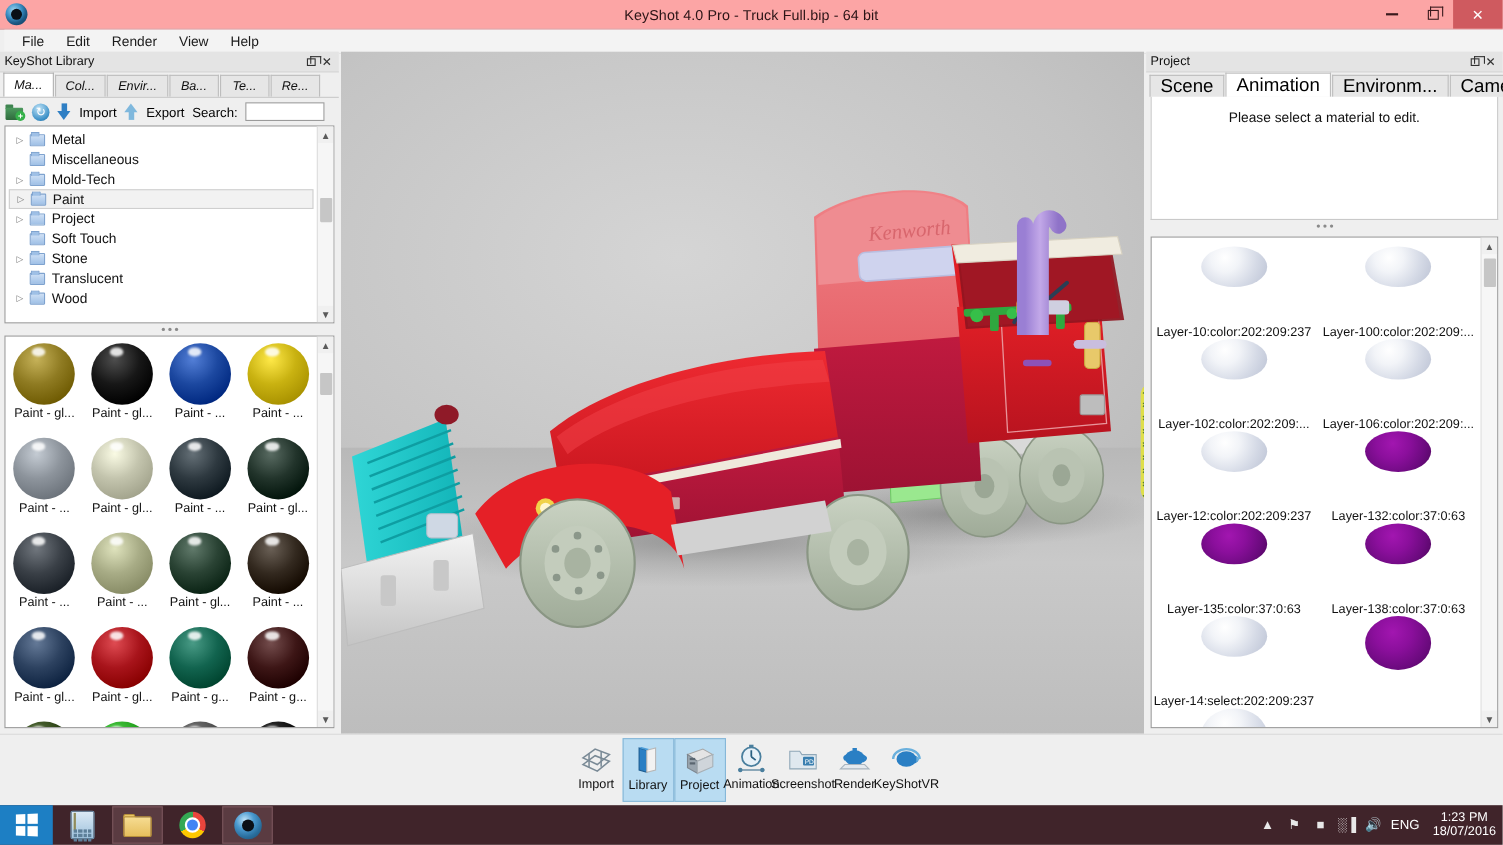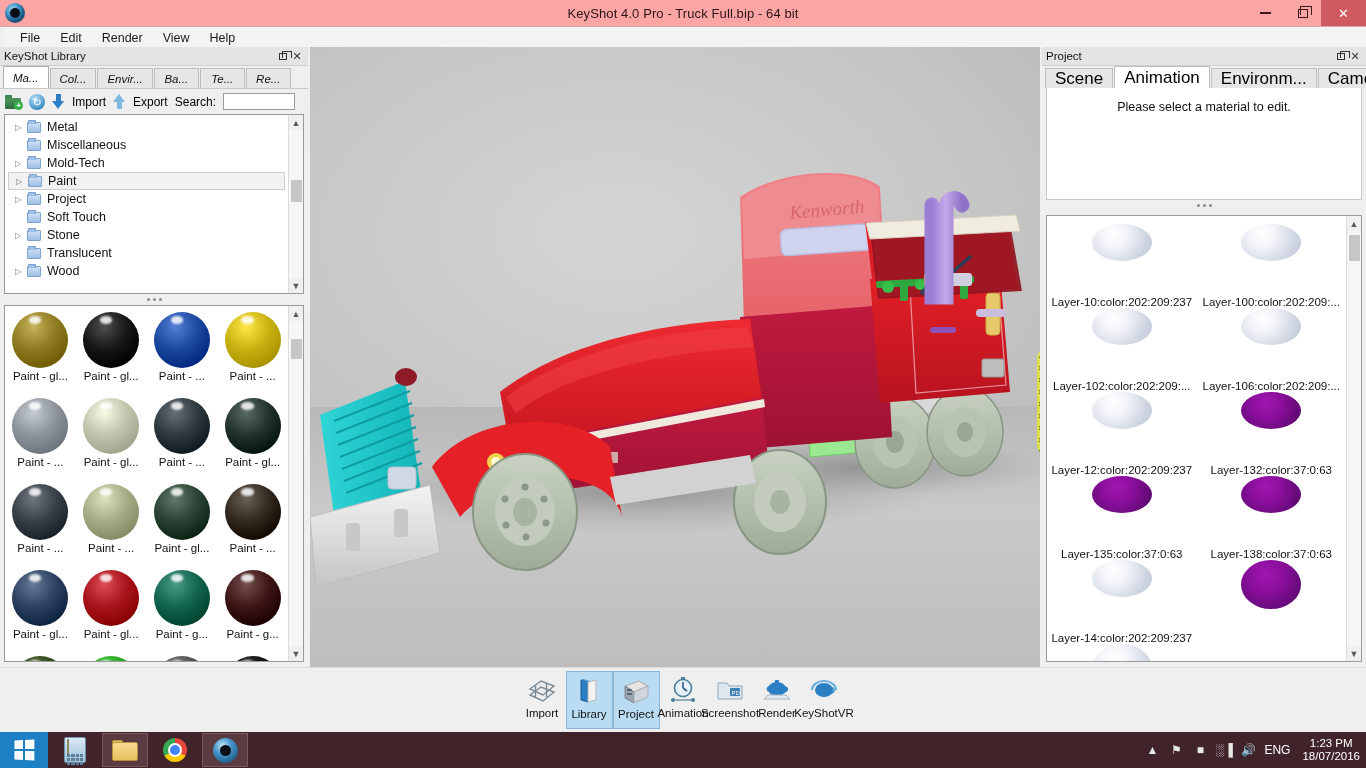--- a/index.html
+++ b/index.html
@@ -684,21 +684,21 @@
         <div class="lswatch">
           <div class="lsphere purple"></div>
           <div class="lswatch-lbl">Layer-135:color:37:0:63</div>
         </div>
         <div class="lswatch">
           <div class="lsphere purple"></div>
           <div class="lswatch-lbl">Layer-138:color:37:0:63</div>
         </div>
         <div class="lswatch">
           <div class="lsphere white"></div>
-          <div class="lswatch-lbl">Layer-14:color:202:209:237</div>
+          <div class="lswatch-lbl">Layer-14:select:202:209:237</div>
         </div>
         <div class="lswatch">
           <div class="lsphere purple"></div>
           <div class="lswatch-lbl"></div>
         </div>
         <div class="lswatch">
           <div class="lsphere white"></div>
           <div class="lswatch-lbl"></div>
         </div>
       </div>

